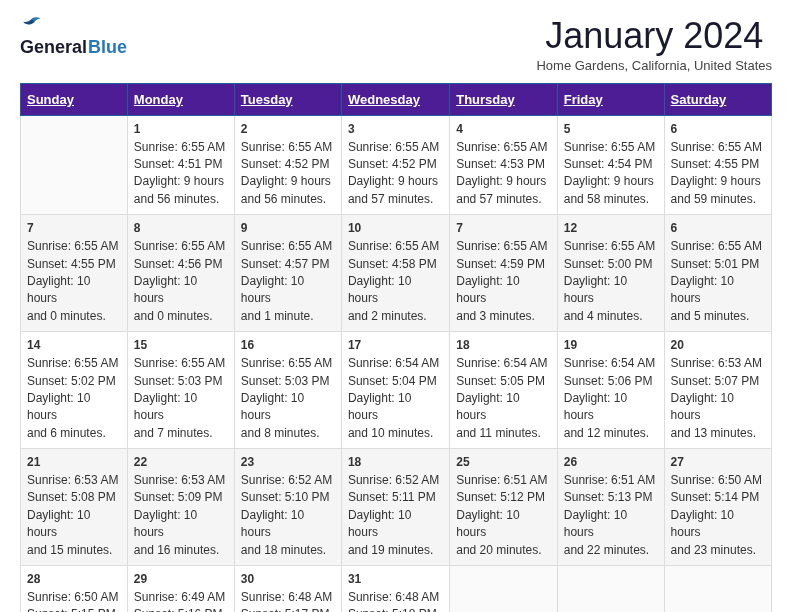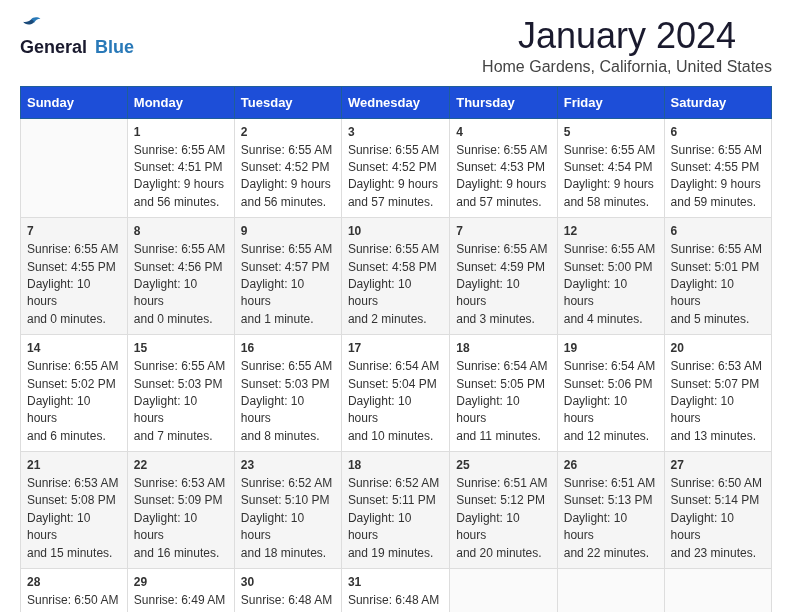--- a/index.html
+++ b/index.html
@@ -40,32 +40,33 @@
     .title-area {
       text-align: center;
     }
     .main-title {
       font-size: 36px;
       font-weight: normal;
       color: #1a1a2e;
       line-height: 1.1;
     }
     .sub-title {
-      font-size: 16px;
+      font-size: 13px;
       color: #444;
       margin-top: 2px;
     }
     table {
       width: 100%;
       border-collapse: collapse;
       border: 1px solid #ccc;
     }
     thead tr {
-      background-color: #1d4ed8;
+      background-color: #4c1d95;
       color: #fff;
+      text-decoration: underline;
     }
     thead th {
       padding: 8px 6px;
       font-size: 13px;
       font-weight: bold;
       text-align: left;
       border: 1px solid #1f5e99;
     }
     tbody tr {
       vertical-align: top;
@@ -102,21 +103,21 @@
 </head>
 <body>
 
 <div class="header-area">
   <div class="logo">
     <div>
       <svg class="logo-bird" viewBox="0 0 28 22">
         <path d="M14 4 C16 1, 22 0, 26 3 C22 3, 20 5, 18 8 C16 6, 14 5, 14 4Z" fill="#2979b8"></path>
         <path d="M14 4 C12 6, 8 8, 4 7 C6 10, 10 11, 14 10 C18 9, 20 6, 14 4Z" fill="#1a4a7a"></path>
       </svg>
-      <div style="display:flex; align-items:baseline; gap:8px;">
+      <div style="display:flex; align-items:baseline; gap:1px;">
         <span class="logo-text-general">General</span>
         <span class="logo-text-blue">Blue</span>
       </div>
     </div>
   </div>
   <div class="title-area">
     <div class="main-title">January 2024</div>
     <div class="sub-title">Home Gardens, California, United States</div>
   </div>
 </div>

